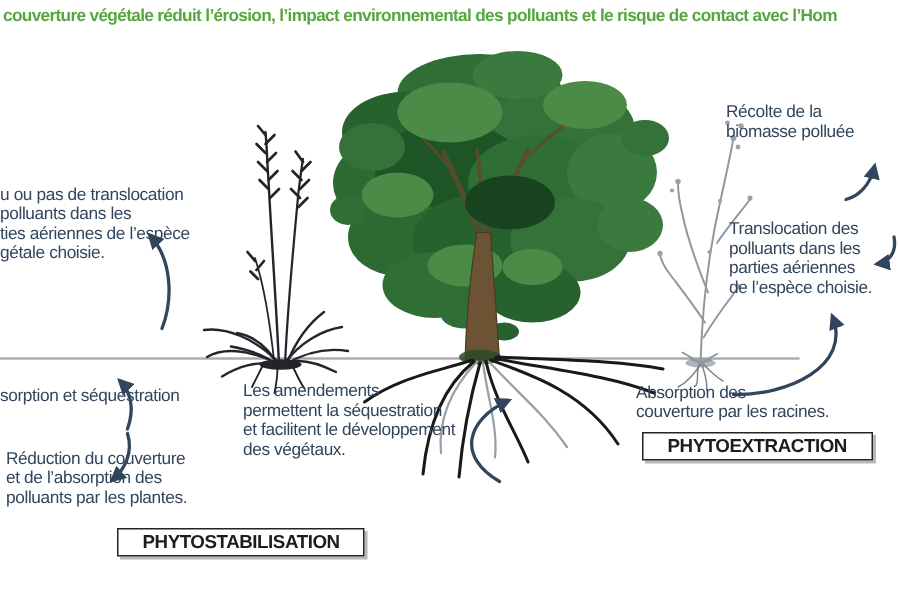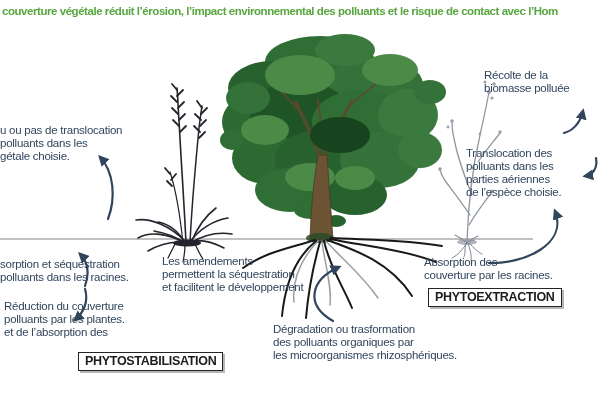--- a/index.html
+++ b/index.html
@@ -5,21 +5,21 @@
   html,body{margin:0;padding:0;background:#fff;}
   #canvas{position:relative;width:600px;height:400px;overflow:hidden;background:#fff;
           font-family:"Liberation Sans",sans-serif;}
   .title{position:absolute;left:2px;top:5px;width:600px;white-space:nowrap;overflow:hidden;
          font-weight:bold;font-size:11.5px;letter-spacing:-0.45px;color:#58a63f;}
   .ann{position:absolute;color:#31455c;font-size:11.5px;line-height:13px;
        letter-spacing:-0.25px;white-space:nowrap;}
   .box{position:absolute;background:#ffffff;border:1.6px solid #242424;
        box-shadow:2px 2px 0 rgba(0,0,0,0.28);color:#1c1c1e;font-weight:bold;
        font-size:12.5px;letter-spacing:-0.3px;line-height:17px;height:17px;
-       padding:0 6px;text-align:center;white-space:nowrap;}
+       padding:0 16px;text-align:center;white-space:nowrap;}
   svg{position:absolute;left:0;top:0;}
 </style>
 </head>
 <body>
 
 <div id="canvas">
 
   <svg width="600" height="400" viewBox="0 0 600 400">
     <defs>
       <marker id="ah" viewBox="0 0 10 10" refX="7.5" refY="5" markerWidth="5" markerHeight="5" orient="auto-start-reverse">
@@ -171,52 +171,48 @@
       <path d="M564,133 C572,131 580,124 583,111" marker-end="url(#ah)"></path>
       <path d="M596,158 C598,169 592,175 585,176" marker-end="url(#ah)"></path>
     </g>
   </svg>
 
   <div class="title">couverture végétale réduit l’érosion, l’impact environnemental des polluants et le risque de contact avec l’Hom</div>
 
   <div class="ann" style="left:0px;top:96px;margin-top:28px;">
     <div>u ou pas de translocation</div>
     <div>polluants dans les</div>
+    <div>ties aériennes de l’espèce</div>
     <div>gétale choisie.</div>
   </div>
 
   <div class="ann" style="left:0px;top:218px;margin-top:40px;">
     <div>sorption et séquestration</div>
-    <div>polluants dans les racines.</div>
   </div>
 
   <div class="ann" style="left:4px;top:300px;">
     <div>Réduction du couverture</div>
+    <div>et de l’absorption des</div>
     <div>polluants par les plantes.</div>
-    <div>et de l’absorption des</div>
   </div>
 
   <div class="ann" style="left:162px;top:255px;">
     <div>Les amendements</div>
     <div>permettent la séquestration</div>
     <div>et facilitent le développement</div>
-  </div>
-
-  <div class="ann" style="left:273px;top:323px;">
-    <div>Dégradation ou trasformation</div>
-    <div>des polluants organiques par</div>
-    <div>les microorganismes rhizosphériques.</div>
-  </div>
+    <div>des végétaux.</div>
+  </div>
+
 
   <div class="ann" style="left:484px;top:69px;">
     <div>Récolte de la</div>
     <div>biomasse polluée</div>
   </div>
 
-  <div class="ann" style="left:466px;top:147px;">
+  <div class="ann" style="left:486px;top:147px;">
     <div>Translocation des</div>
     <div>polluants dans les</div>
     <div>parties aériennes</div>
     <div>de l’espèce choisie.</div>
   </div>
 
   <div class="ann" style="left:424px;top:256px;">
     <div>Absorption des</div>
     <div>couverture par les racines.</div>
   </div>

